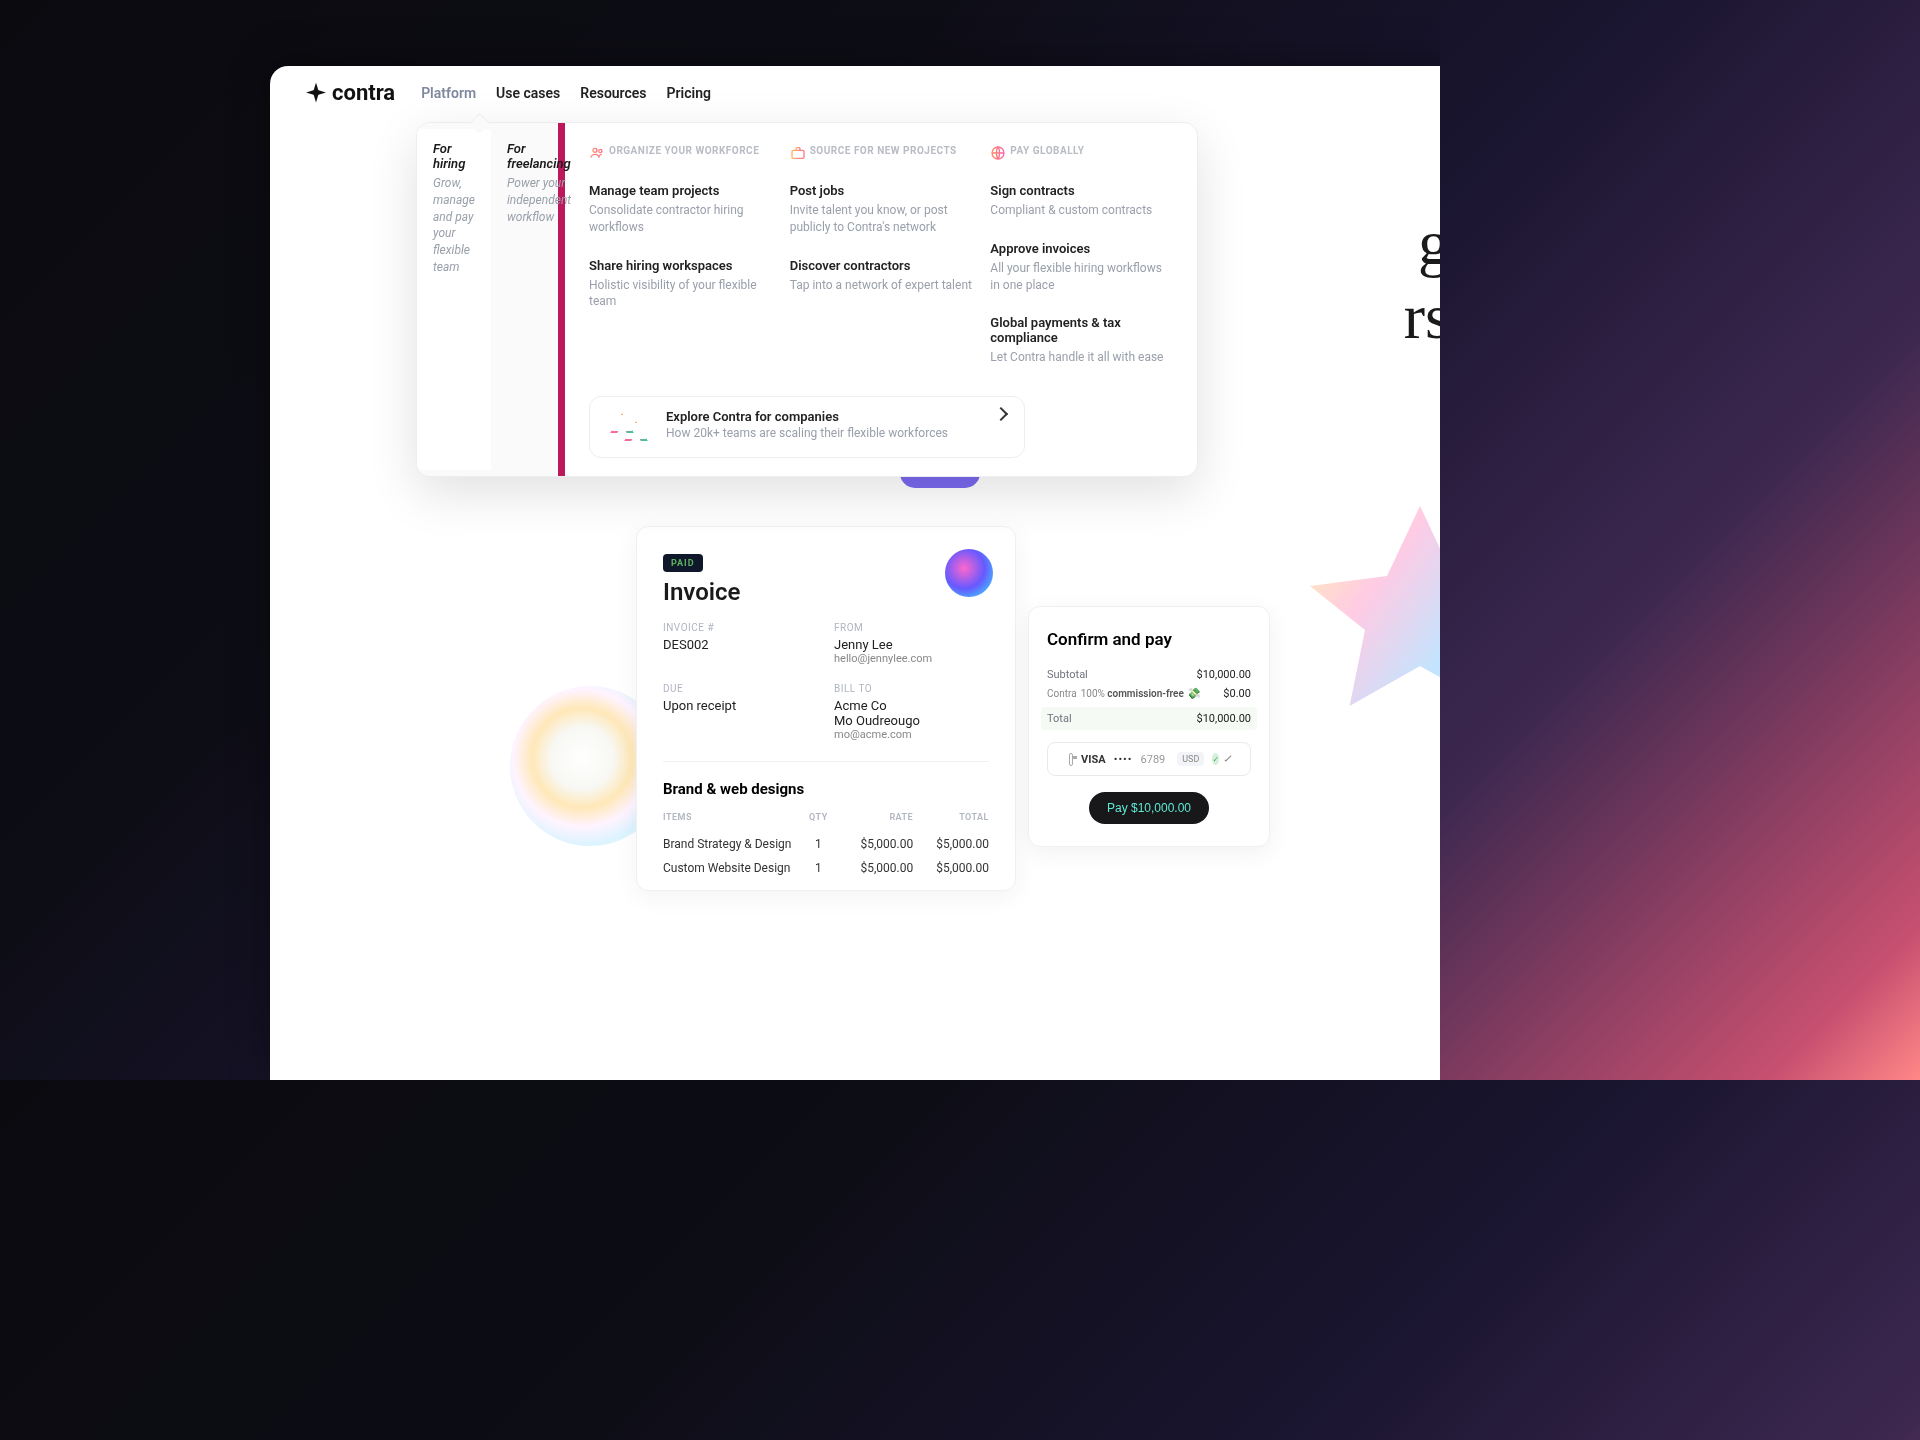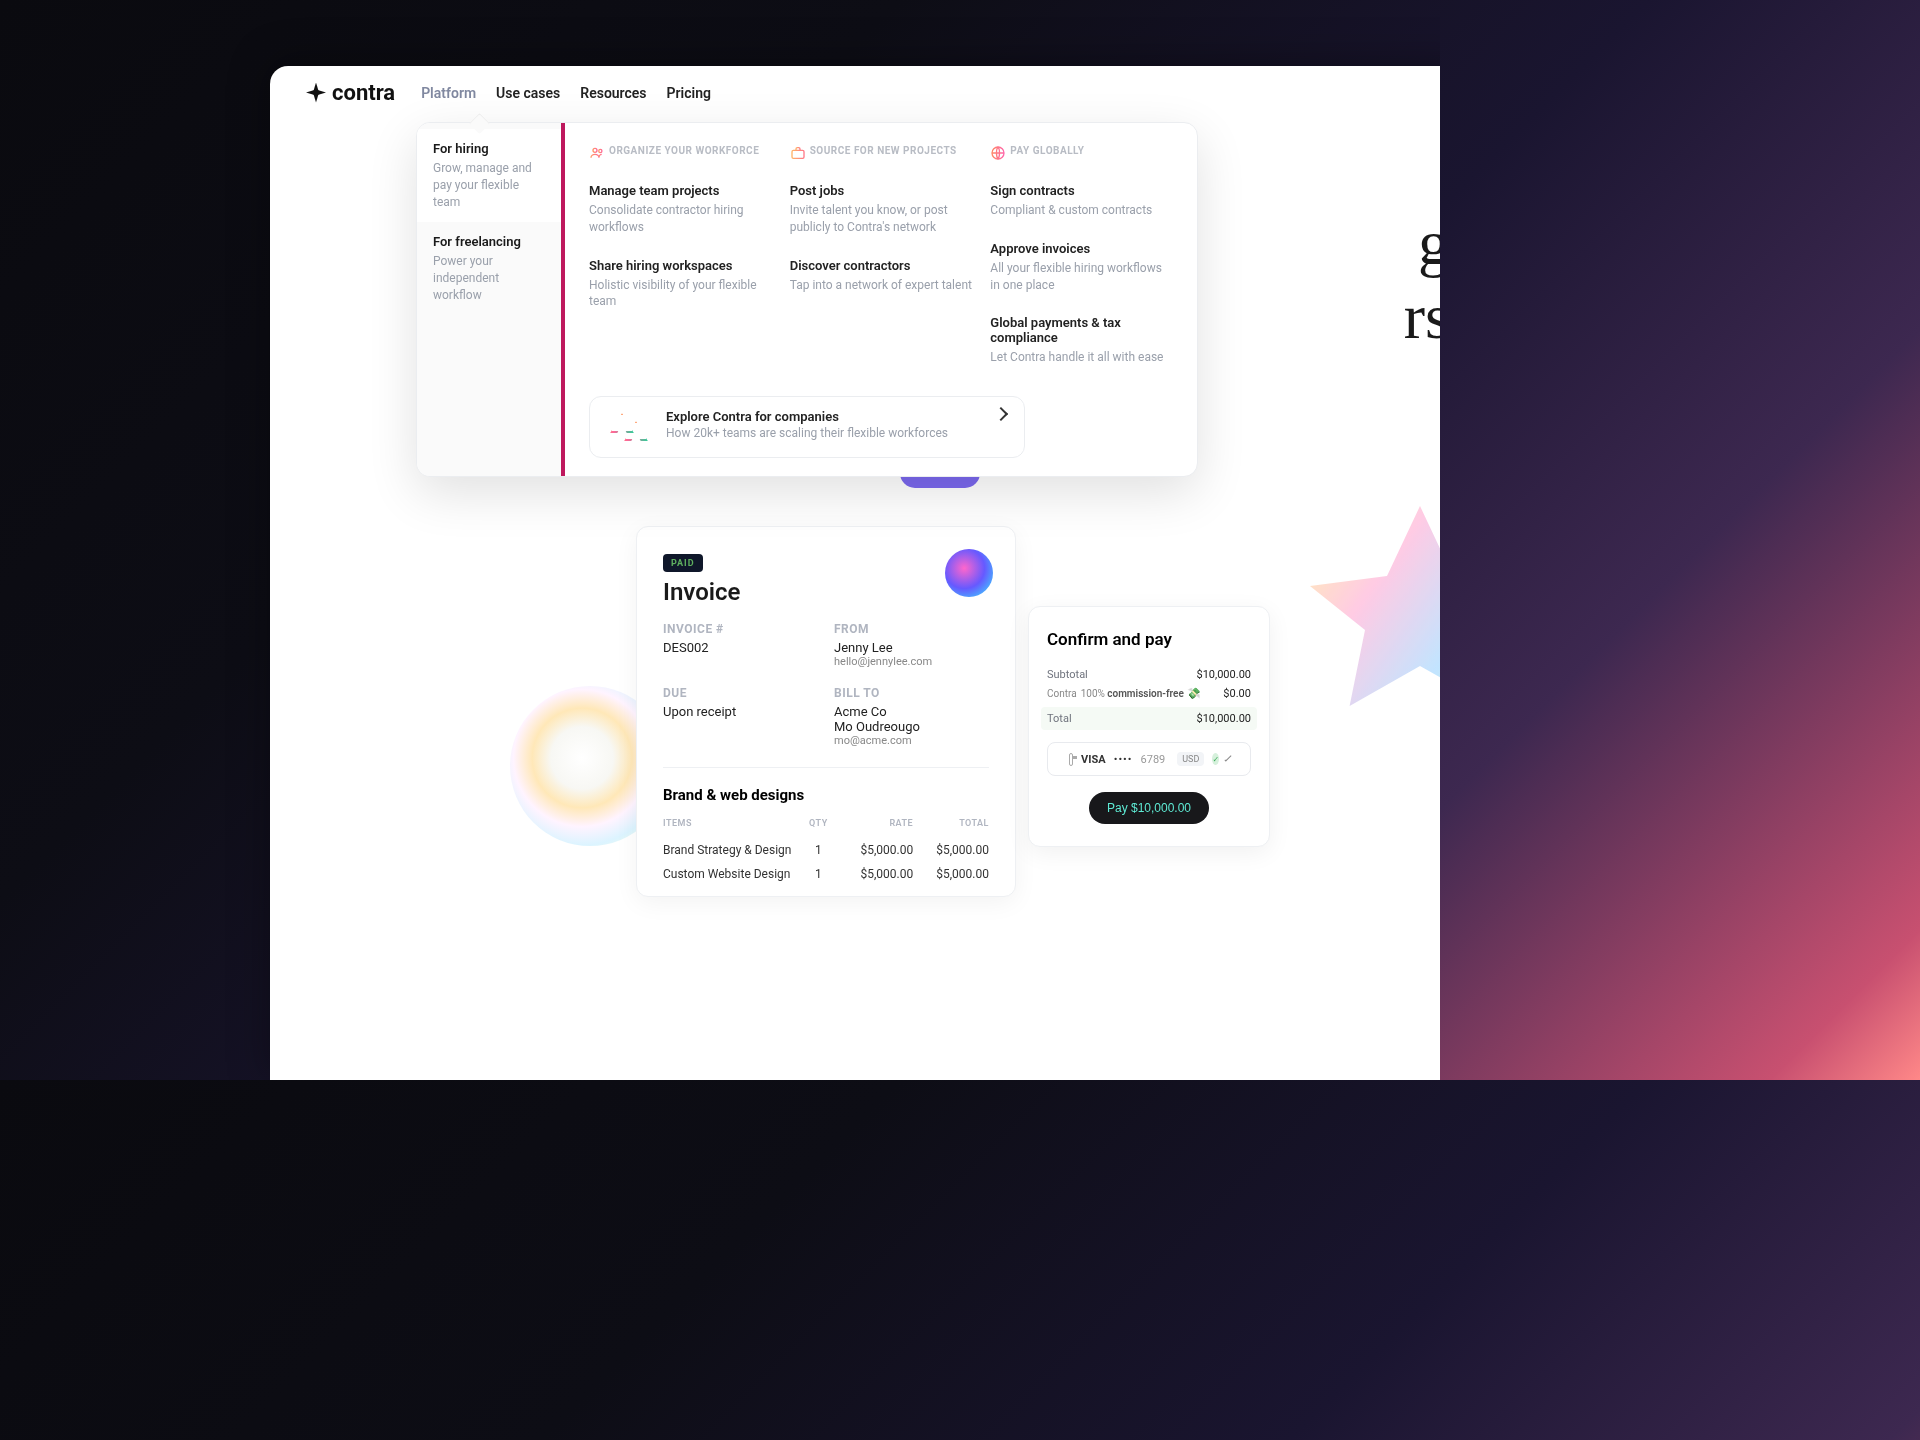--- a/index.html
+++ b/index.html
@@ -97,24 +97,25 @@
   border: 1px solid #ebedf0;
   border-radius: 14px;
   box-shadow: 0 16px 50px rgba(0,0,0,0.12);
   display: flex;
   z-index: 4;
   overflow: hidden;
 }
 .mega-left {
   width: 148px;
   background: #fafafa;
-  border-right: 4px solid #be185d;
+  border-right: 7px solid #be185d;
   padding: 6px 0;
   display: flex;
-  flex-direction: column;
+  flex-direction: row;
+  font-style: italic;
 }
 .mega-left-item {
   padding: 12px 16px;
   cursor: pointer;
 }
 .mega-left-item.selected {
   background: #ffffff;
 }
 .mega-left-title {
   font-size: 13px;
@@ -286,22 +287,22 @@
   border-radius: 50%;
   background: radial-gradient(circle at 40% 40%, #ff66cc, #6659ff, #33eeff);
 }
 .invoice-meta {
   display: grid;
   grid-template-columns: 1fr 1fr;
   gap: 18px 16px;
   margin-bottom: 20px;
 }
 .meta-label {
-  font-size: 12px;
-  font-weight: 700;
+  font-size: 10px;
+  font-weight: 400;
   letter-spacing: 0.5px;
   color: #b0b5c0;
   margin-bottom: 4px;
 }
 .meta-value {
   font-size: 13px;
   color: #222;
 }
 .meta-sub {
   font-size: 11px;

